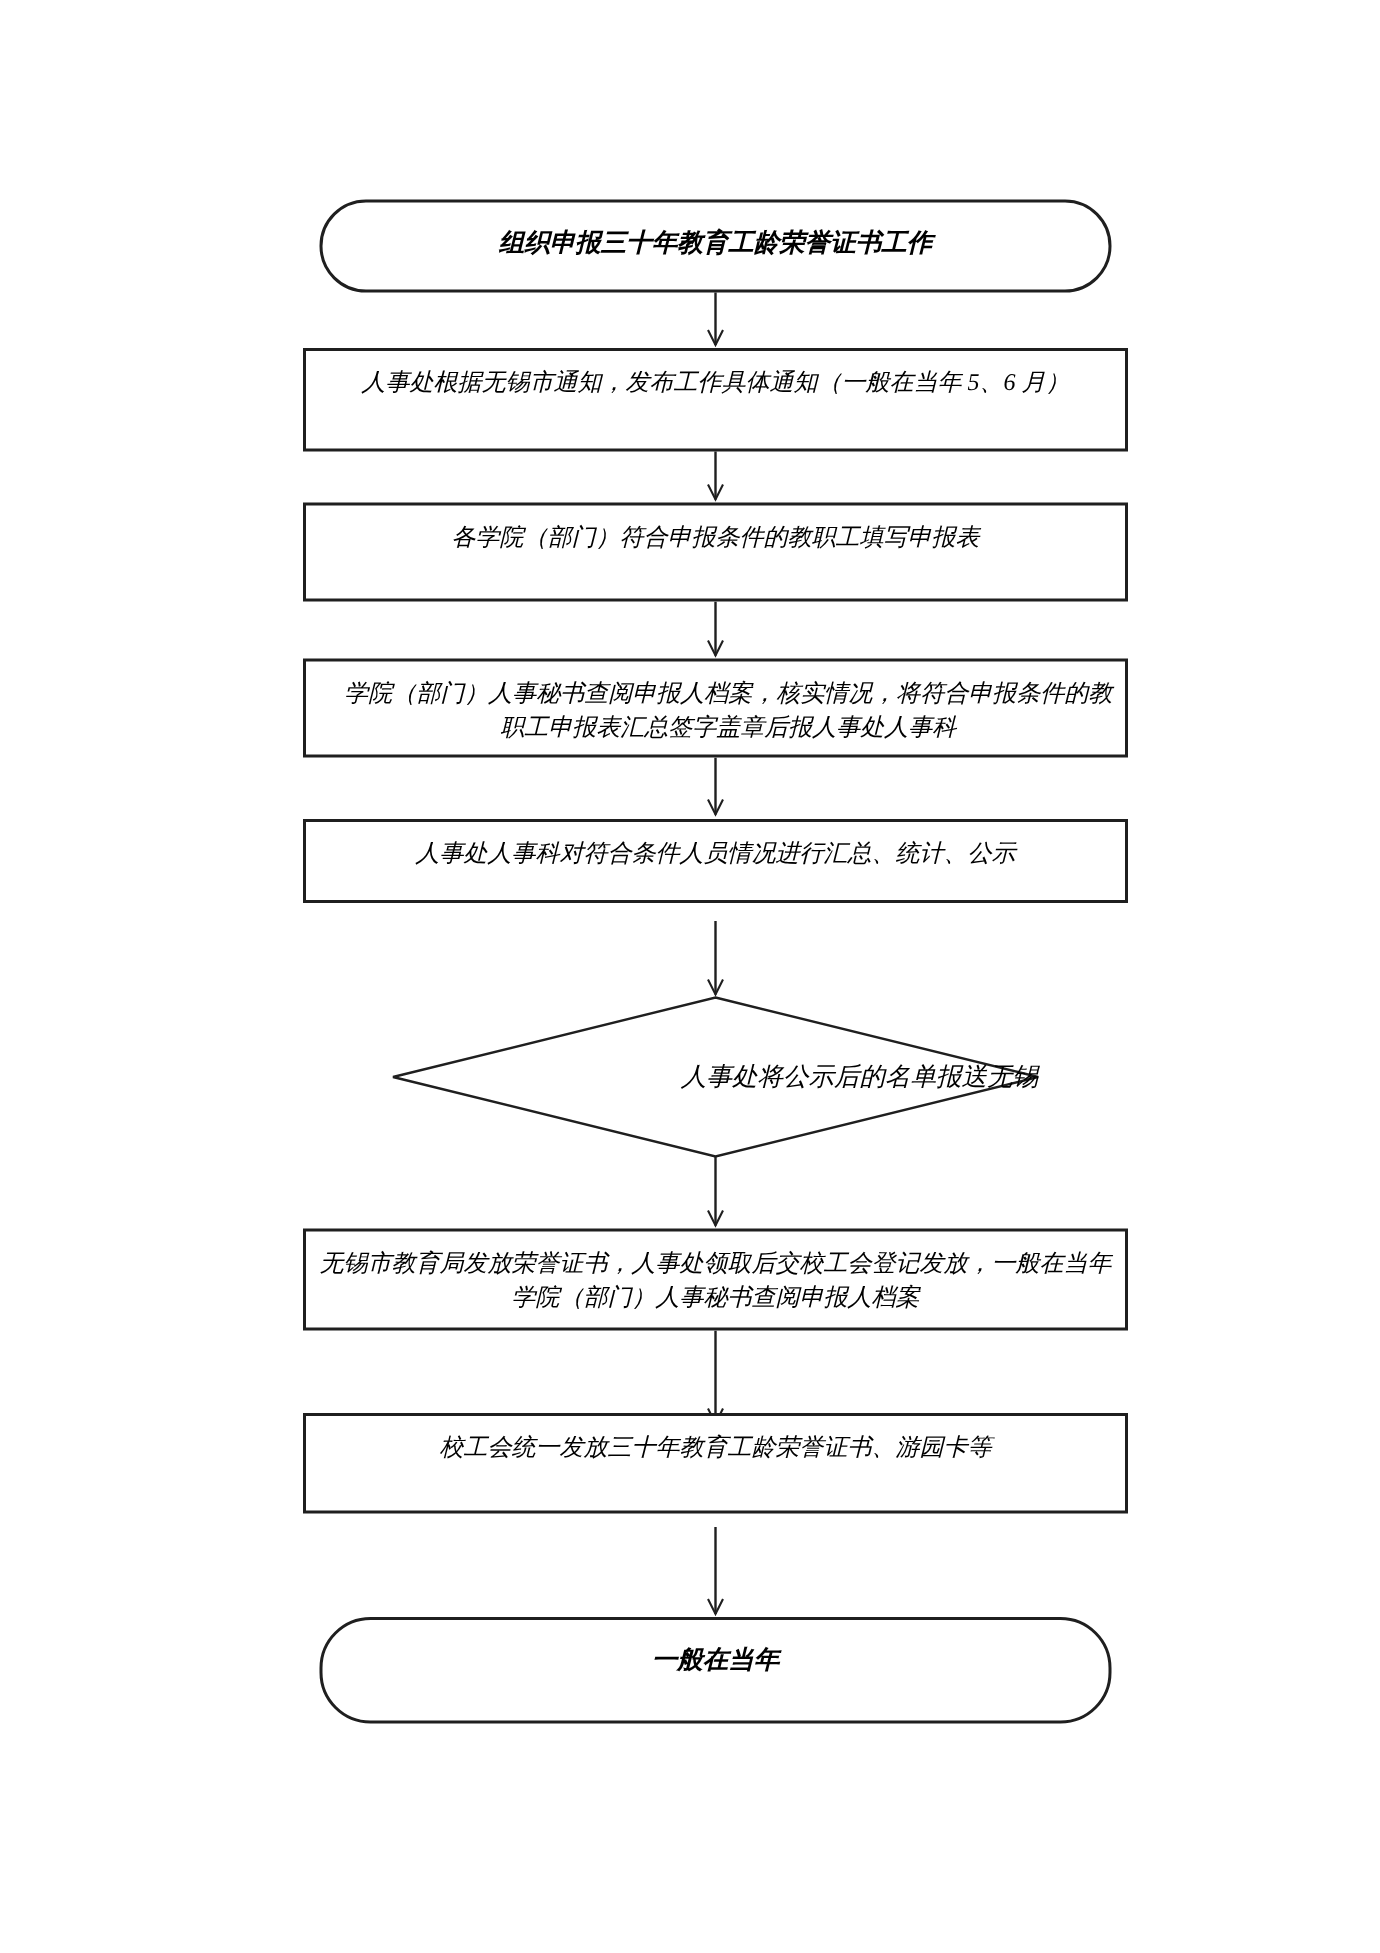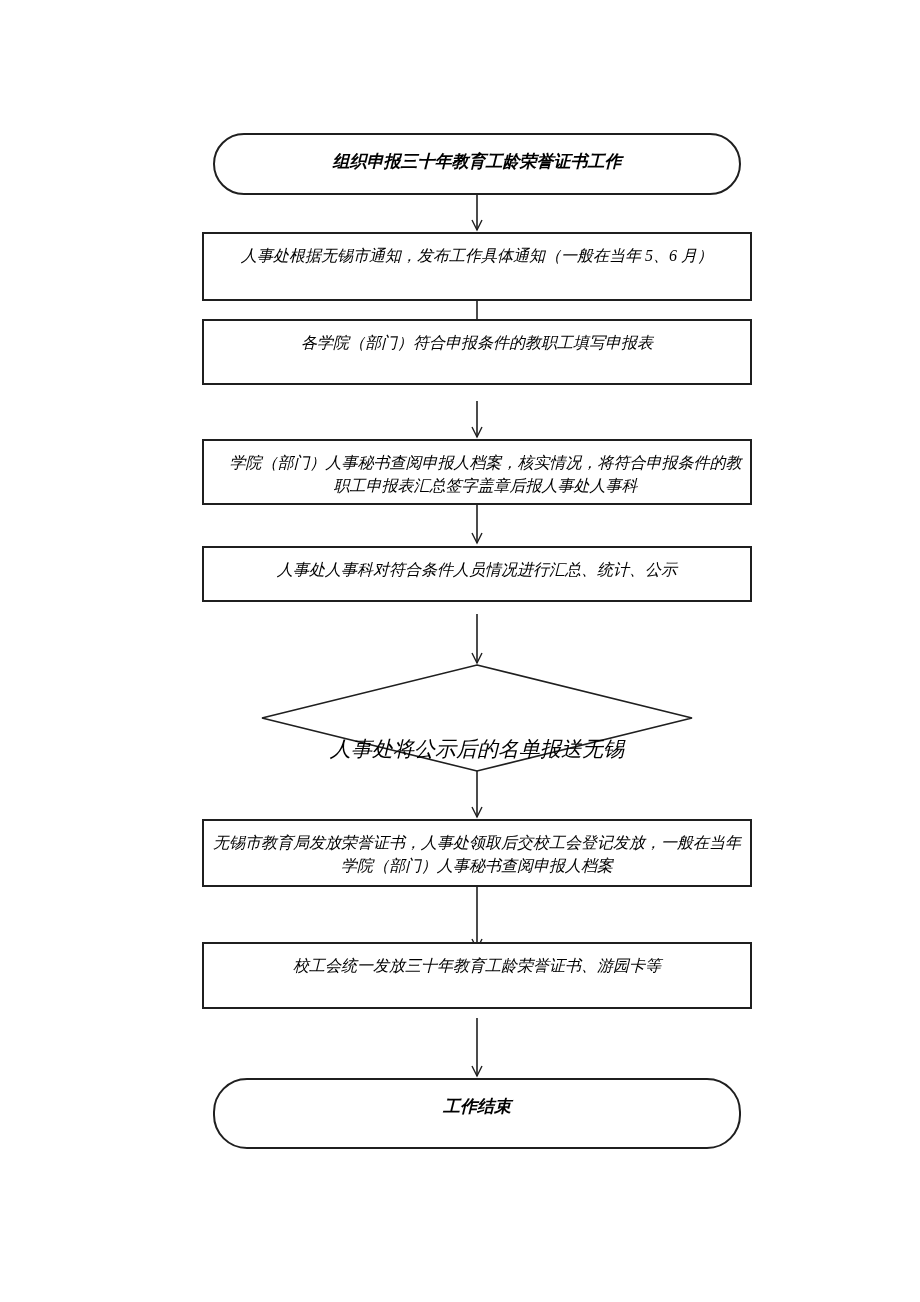--- a/index.html
+++ b/index.html
@@ -35,33 +35,33 @@
     display: flex;
     flex-direction: column;
     justify-content: center;
     font-weight: bold;
     font-size: 17px;
   }
   .line { display: block; white-space: nowrap; font-style: italic; }
   .diamond-label {
     position: absolute;
     left: 262px;
-    top: 696px;
+    top: 665px;
     width: 430px;
     height: 106px;
     display: flex;
     flex-direction: column;
     justify-content: center;
-    text-align: center;
-    font-size: 21px;
+    text-align: right;
+    font-size: 17px;
     line-height: 24px;
   }
   #pos-start  { top: 133px; height: 62px; padding-bottom: 6px; }
   #pos-step1  { top: 232px; height: 69px; }
-  #pos-step2  { top: 319px; height: 66px; }
+  #pos-step2  { top: 335px; height: 66px; }
   #pos-step3  { top: 439px; height: 66px; padding-left: 17px; }
   #pos-step4  { top: 546px; height: 56px; }
   #pos-step6  { top: 819px; height: 68px; }
   #pos-step7  { top: 942px; height: 67px; }
   #pos-end    { top: 1078px; height: 71px; padding-bottom: 14px; }
   .wires {
     position: absolute;
     left: 0; top: 0;
     width: 920px; height: 1302px;
     pointer-events: none;
@@ -146,16 +146,16 @@
   <div id="pos-step6" class="node process">
     <span class="line">无锡市教育局发放荣誉证书，人事处领取后交校工会登记发放，一般在当年</span>
     <span class="line">学院（部门）人事秘书查阅申报人档案</span>
   </div>
 
   <div id="pos-step7" class="node process">
     <span class="line">校工会统一发放三十年教育工龄荣誉证书、游园卡等</span>
   </div>
 
   <div id="pos-end" class="node terminator">
-    <span class="line">工作结束</span>
+    <span class="line">一般在当年</span>
   </div>
 
 </div>
 
 </body></html>

